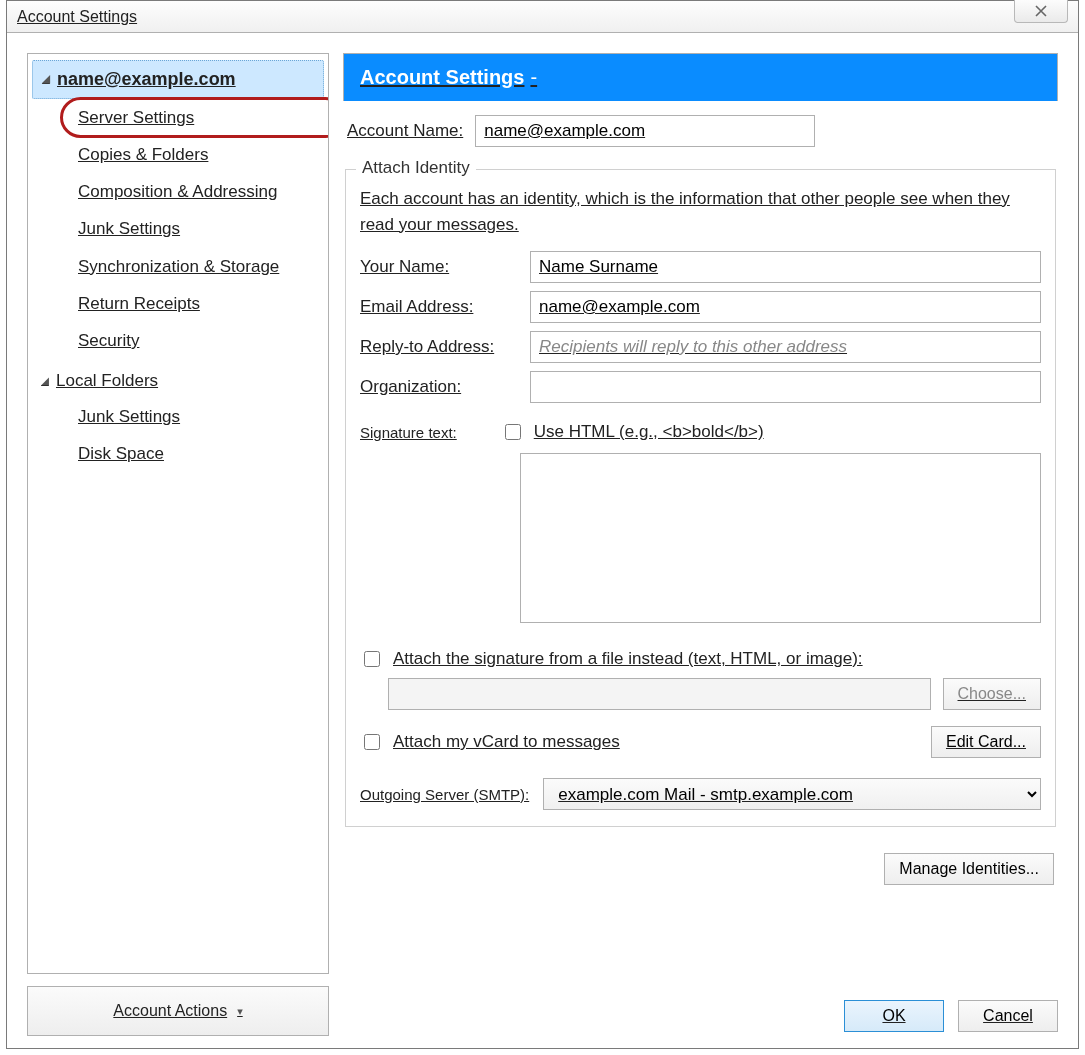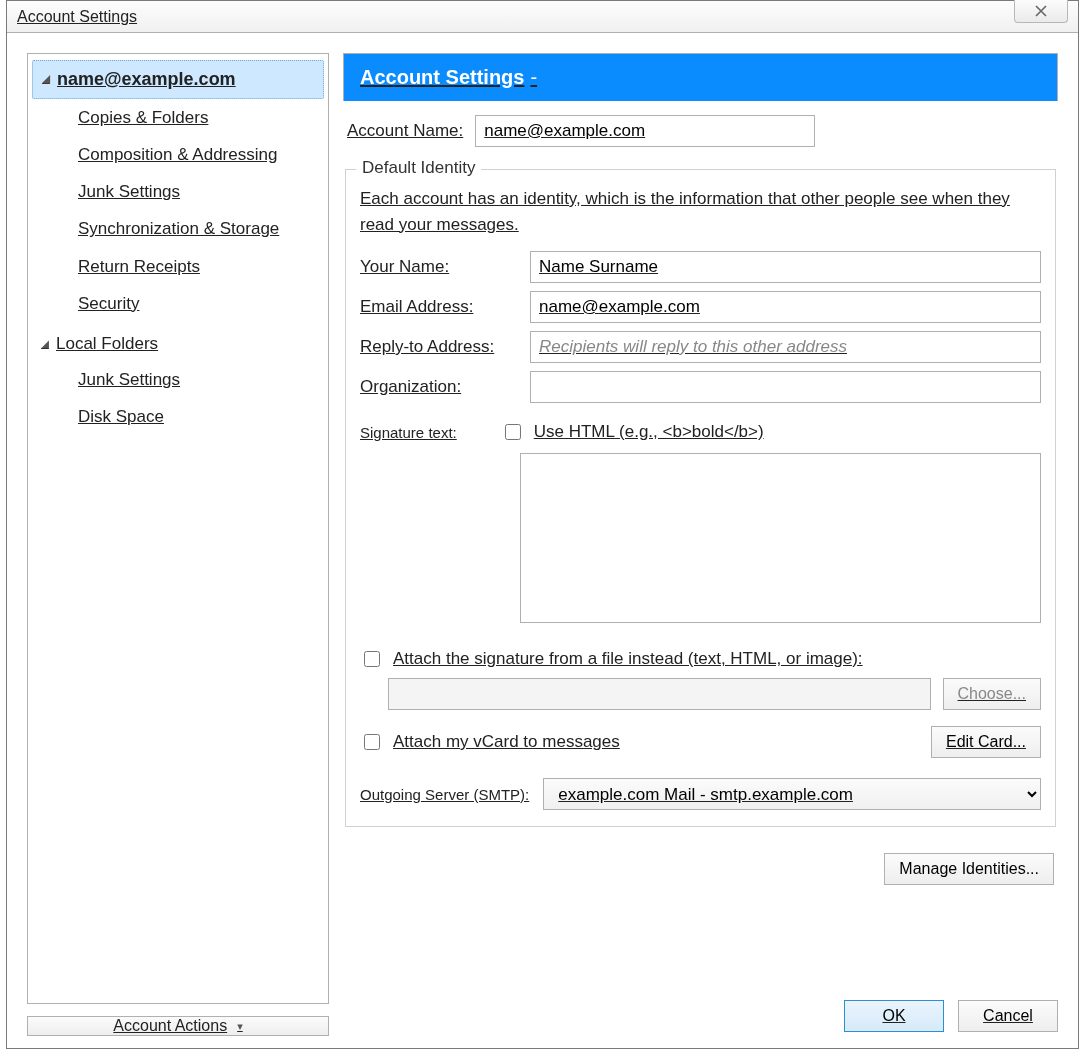--- a/index.html
+++ b/index.html
@@ -84,21 +84,21 @@
   .highlight-oval::after{
     content:"";
     position:absolute;
     left: -10px; right: -22px; top: -2px; bottom: -2px;
     border: 3px solid #b11c1c;
     border-radius: 22px;
     pointer-events:none;
   }
   .account-actions {
     margin-top: 12px;
-    height: 20px;
+    height: 50px;
     border: 1px solid #b0b0b0;
     background: linear-gradient(#fbfbfb,#eee);
     display:flex; align-items:center; justify-content:center;
     gap: 10px;
     font-size:16px;
     cursor: default;
   }
   .account-actions .arrow { font-size: 11px; color:#555; }
   .main {
     flex:1;
@@ -221,20 +221,23 @@
 
   <div class="body">
 
     <div class="sidebar-wrap">
       <div class="sidebar">
         <div class="tree-row top selected">
           <span class="tw">◢</span>
           <span>name@example.com</span>
         </div>
         <div class="tree-children">
+          <div class="tree-row highlight-oval">
+              <span>Server Settings</span>
+            </div>
           <div class="tree-row">
               <span>Copies &amp; Folders</span>
             </div>
           <div class="tree-row">
               <span>Composition &amp; Addressing</span>
             </div>
           <div class="tree-row">
               <span>Junk Settings</span>
             </div>
           <div class="tree-row">
@@ -271,21 +274,21 @@
         <span class="h-title">Account Settings</span>
         <span>-</span>
       </div>
 
       <div class="row">
         <label>Account Name:</label>
         <input class="text-input" style="width: 340px;" value="name@example.com">
       </div>
 
       <div class="fieldset">
-        <div class="legend">Default Identity</div>
+        <div class="legend">Attach Identity</div>
         <div class="desc">Each account has an identity, which is the information that other people see when they read your messages.</div>
 
         <div class="form-grid">
           <label>Your Name:</label>
           <input class="text-input" value="Name Surname" style="">
 
           <label>Email Address:</label>
           <input class="text-input" value="name@example.com" style="">
 
           <label>Reply-to Address:</label>

